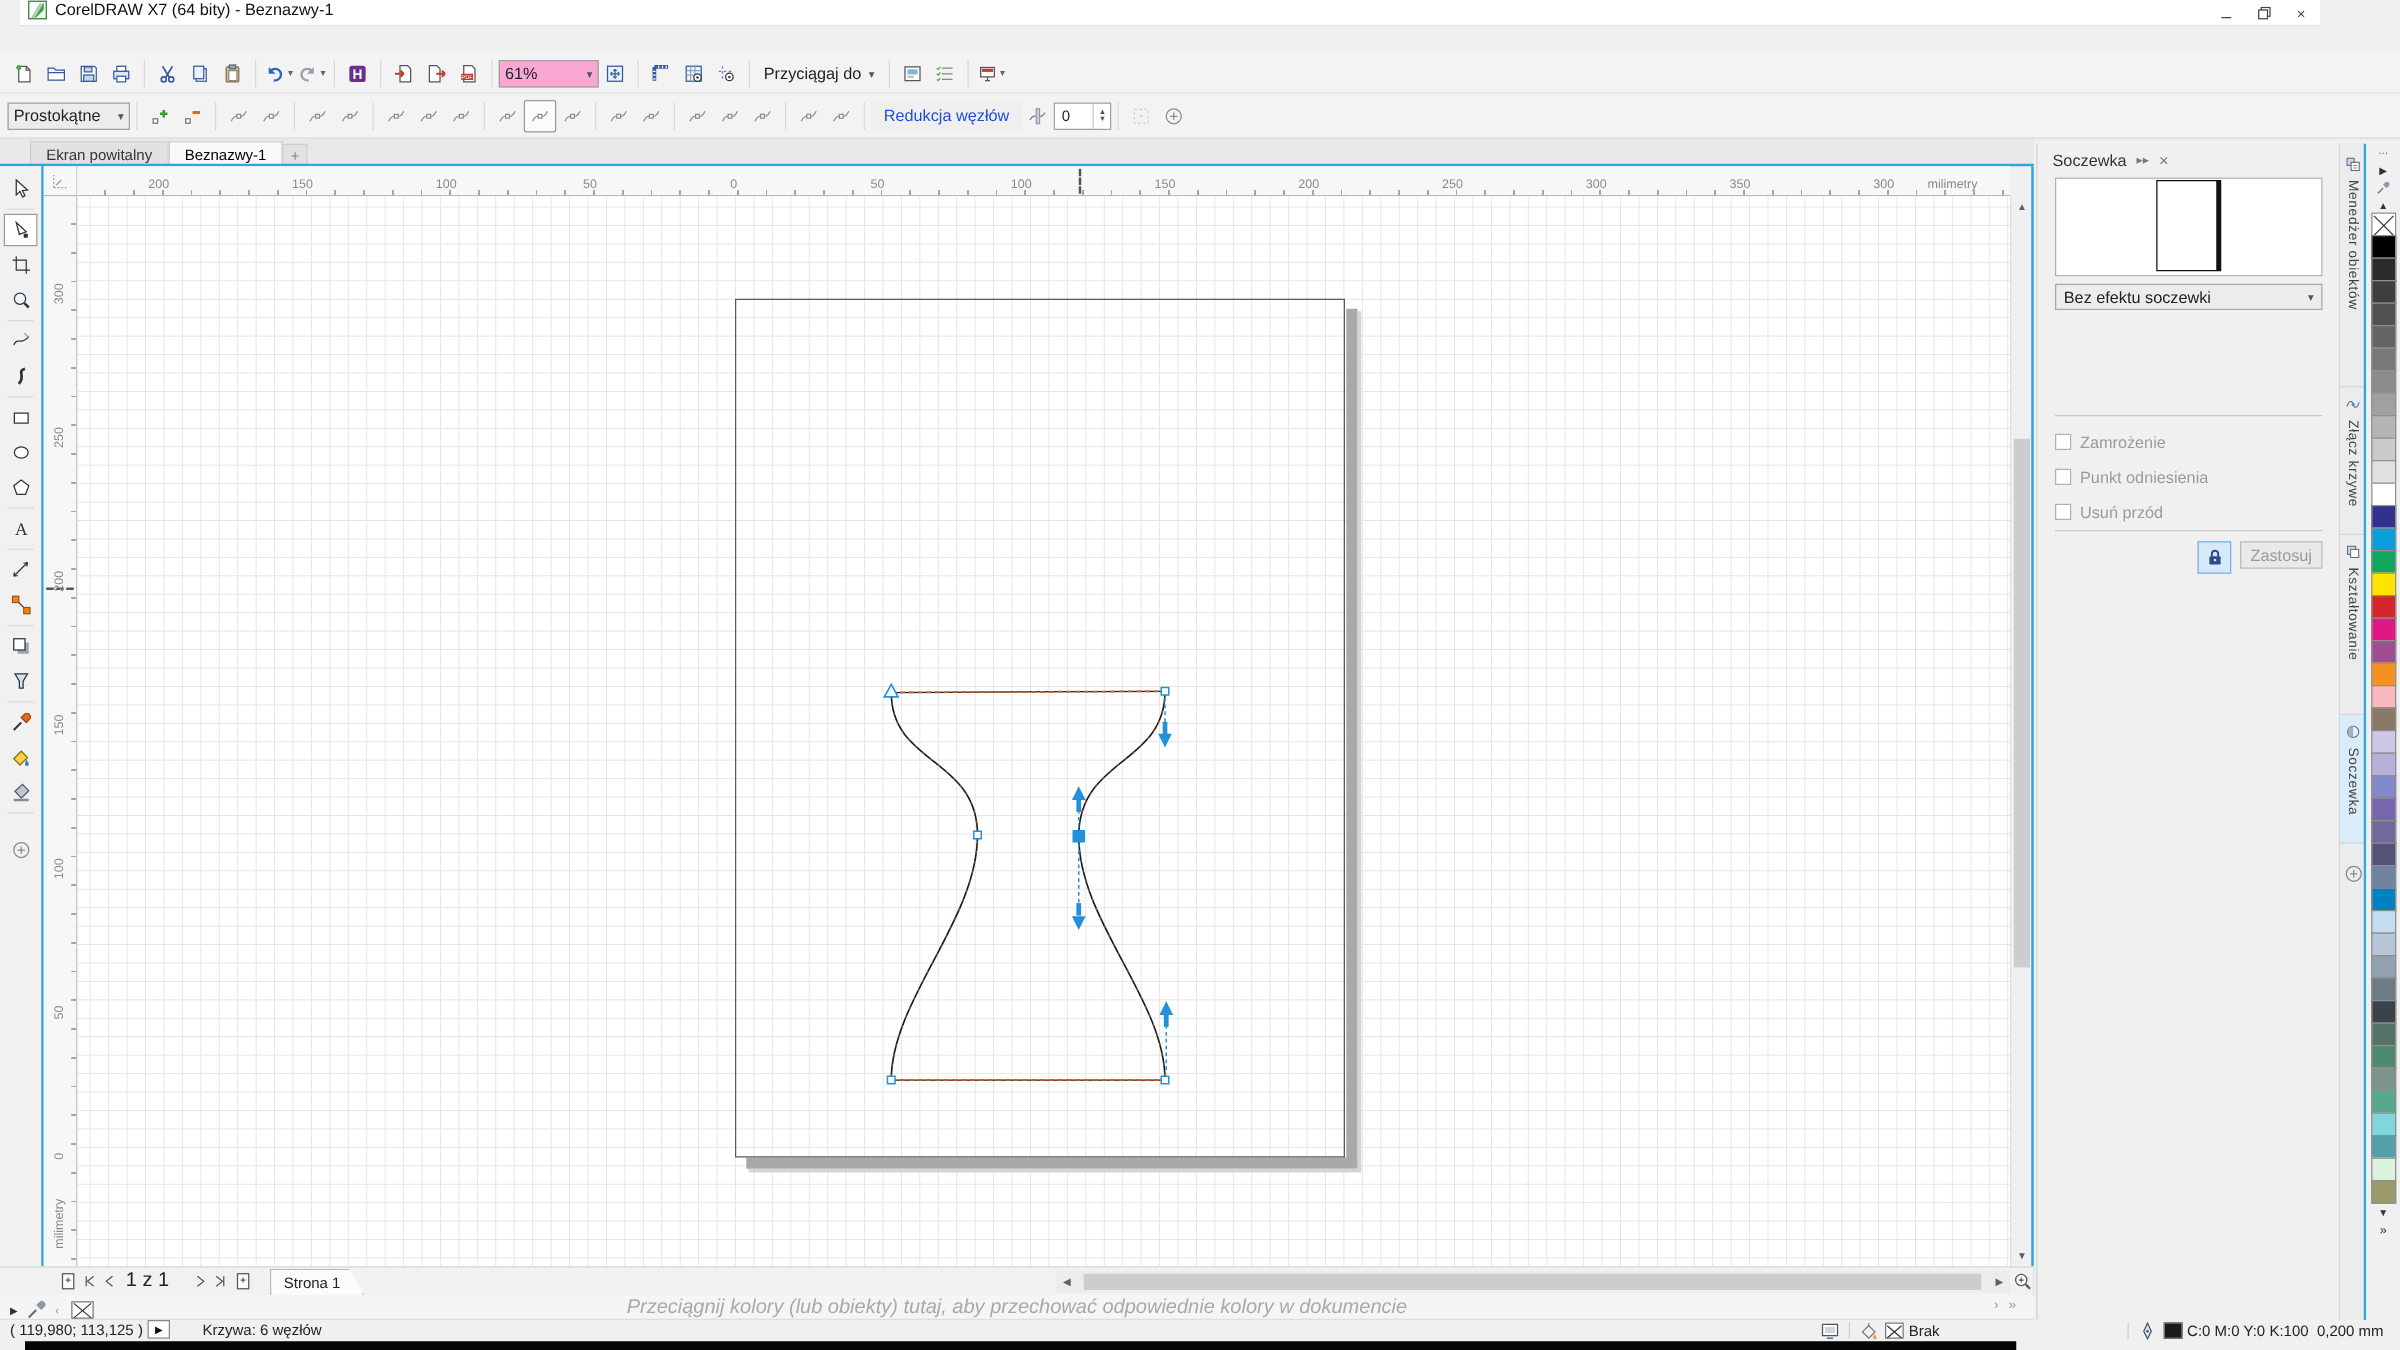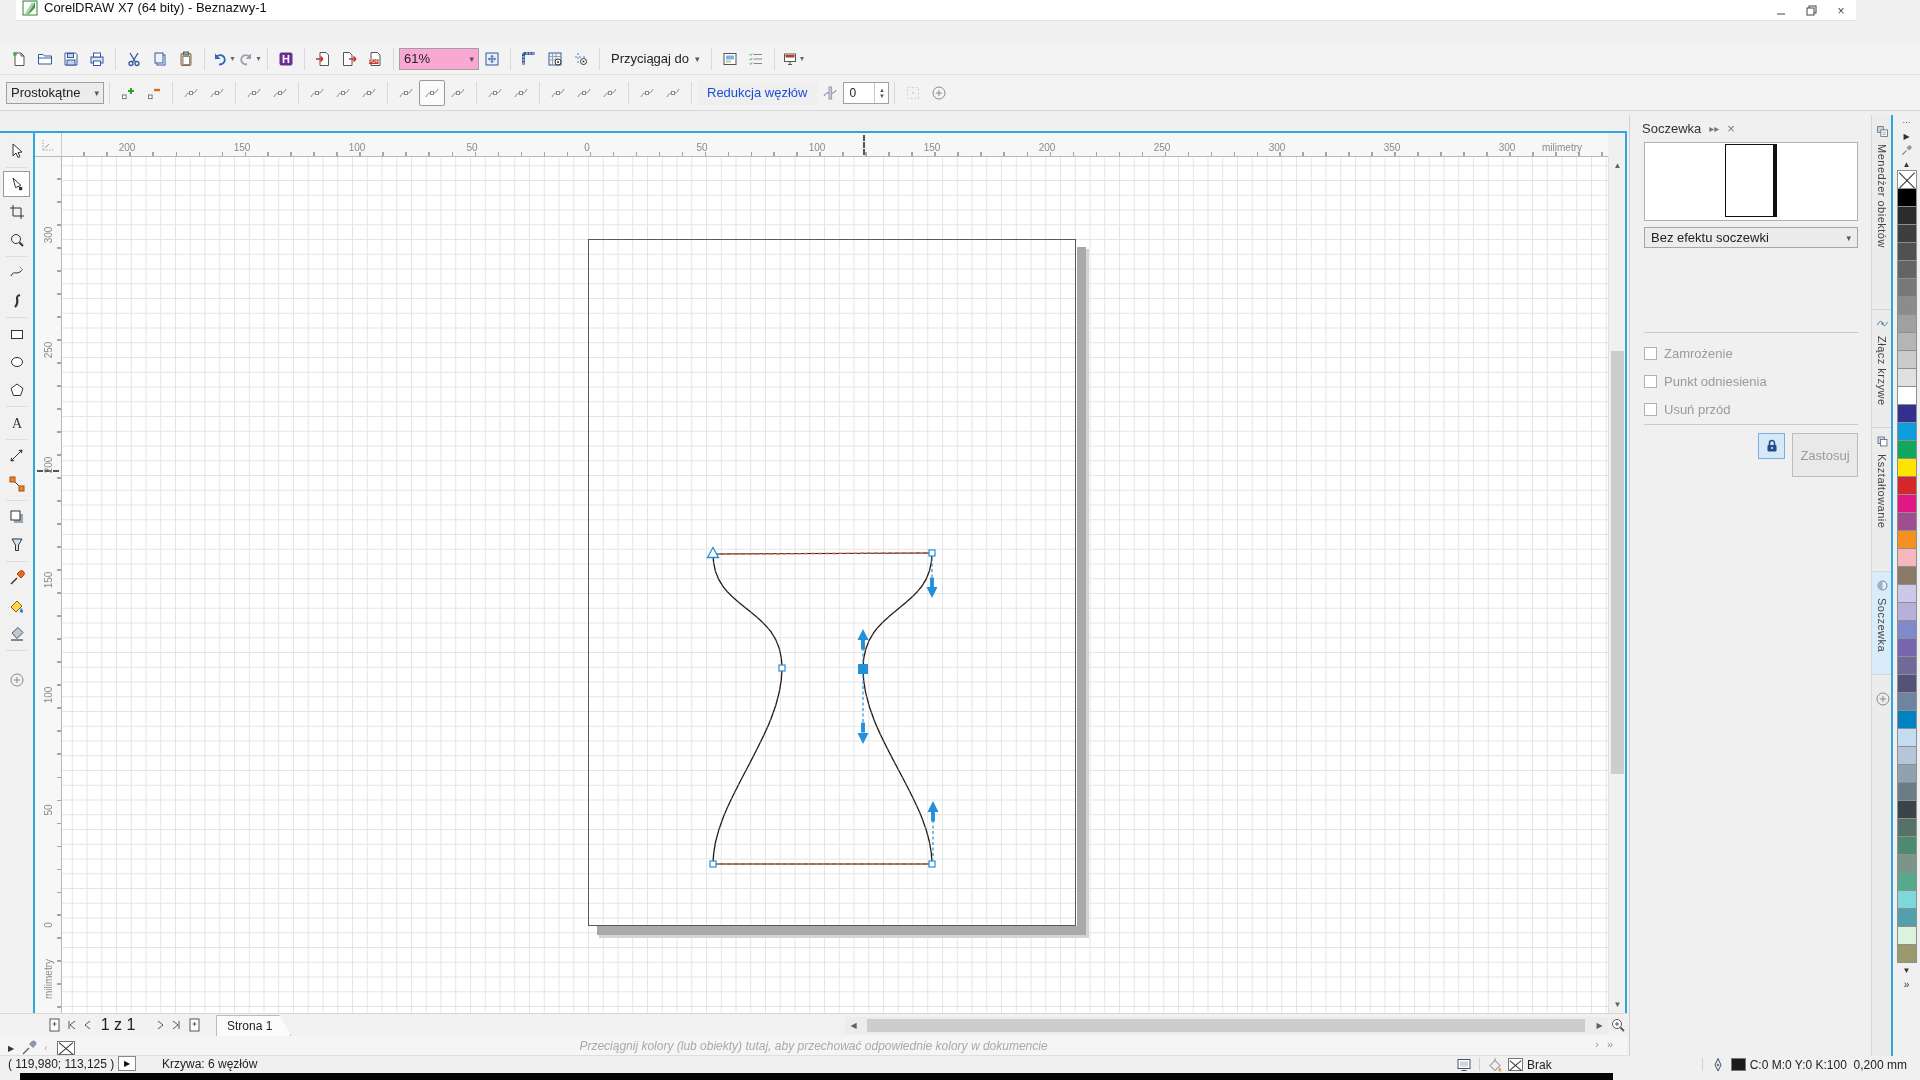--- a/index.html
+++ b/index.html
@@ -73,21 +73,21 @@
 #docker-header .hbtn:first-of-type{margin-left:auto}
 #lens-preview{position:absolute;left:14px;top:27px;width:214px;height:79px;background:#fff;border:1px solid #b0b0b0}
 #lens-thumb{position:absolute;left:80px;top:1px;width:52px;height:73px;border:1px solid #111;border-right:4px solid #111}
 #lens-combo{position:absolute;left:14px;top:112px;width:214px;height:21px;background:#ececec;border:1px solid #a6a6a6;display:flex;align-items:center;padding:0 6px;font-size:13px;color:#222}
 #lens-combo .chv{margin-left:auto;font-size:9px;color:#555}
 .dsep{position:absolute;left:14px;width:214px;height:1px;background:#c9c9c9}
 .checkrow{position:absolute;left:14px;height:20px;display:flex;align-items:center}
 .checkbox{width:13px;height:13px;background:#fff;border:1px solid #b1b1b1;margin-right:7px}
 .checklabel{font-size:13px;color:#9a9a9a}
 #lock-btn{position:absolute;left:128px;top:318px;width:27px;height:26px;background:#d6e9f9;border:1px solid #7aaede;display:flex;align-items:center;justify-content:center}
-#apply-btn{position:absolute;left:162px;top:318px;width:66px;height:44px;background:#e9e9e9;border:1px solid #bcbcbc;color:#9b9b9b;font-size:13px;display:flex;align-items:center;justify-content:center}
+#apply-btn{position:absolute;left:162px;top:318px;width:66px;height:22px;background:#e9e9e9;border:1px solid #bcbcbc;color:#9b9b9b;font-size:13px;display:flex;align-items:center;justify-content:center}
 #tabstrip{position:absolute;left:1871px;top:115px;width:20px;height:941px;background:#ececec;border-left:1px solid #d6d6d6}
 .vtab{position:absolute;left:0;width:20px;display:flex;flex-direction:column;align-items:center;padding-top:4px;background:#ececec;border-bottom:1px solid #d6d6d6;cursor:default}
 .vtab .lbl{writing-mode:vertical-rl;font-size:11px;color:#444;margin-top:4px;letter-spacing:.5px}
 .vtab.active{background:#d9ecfa}
 .vtab .ic svg{width:13px;height:13px}
 #strip-plus{position:absolute;left:2px;top:575px;width:16px;height:16px}
 
 #palette{position:absolute;left:1893px;top:115px;width:27px;height:941px;background:#f0f0f0}
 #palette .pctl{display:flex;align-items:center;justify-content:center;height:14px;color:#333;font-size:8px}
 .swatch{width:20px;height:19px;margin:-1px auto 0;border:1px solid #8f8f8f;position:relative}
@@ -98,21 +98,21 @@
 
 #pagenav{position:absolute;left:0;top:1013px;width:1627px;height:23px;background:#f1f1f1;border-top:1px solid #d8d8d8}
 #pagenav .nav{position:absolute;top:2px;height:18px;display:flex;align-items:center;justify-content:center}
 #page-indicator{position:absolute;left:88px;top:0;width:60px;height:22px;display:flex;align-items:center;justify-content:center;font-size:16px;color:#222}
 #page-tab{position:absolute;left:216px;top:1px;height:21px;padding:0 18px 0 10px;background:#fbfbfb;border:1px solid #bbb;border-bottom:none;font-size:12px;display:flex;align-items:center;clip-path:polygon(0 0,calc(100% - 12px) 0,100% 100%,0 100%)}
 #hscroll{position:absolute;left:845px;top:3px;width:763px;height:17px;background:#ececec}
 #hthumb{position:absolute;left:22px;top:2px;width:718px;height:13px;background:#cdcdcd}
 #hscroll .arr{position:absolute;top:0;width:17px;height:17px;display:flex;align-items:center;justify-content:center;font-size:8px;color:#606060}
 #nav-zoom{position:absolute;left:1610px;top:3px;width:16px;height:16px}
 #docpalrow{position:absolute;left:0;top:1036px;width:1627px;height:20px;background:#f5f5f5;border-bottom:1px solid #dedede}
-#docpal-hint{position:absolute;left:0;right:0;top:0;height:20px;display:flex;align-items:center;justify-content:center;font-size:12px;color:#a9a9a9;font-style:italic}
+#docpal-hint{position:absolute;left:0;right:0;top:0;height:20px;display:flex;align-items:center;justify-content:center;font-size:16px;color:#a9a9a9;font-style:italic}
 
 #statusbar{position:absolute;left:0;top:1056px;width:1920px;height:17px;background:#f0f0f0;font-size:12px;color:#222}
 #coords{position:absolute;left:8px;top:1px}
 #coord-play{position:absolute;left:118px;top:0;width:18px;height:15px;border:1px solid #888;background:#fff;display:flex;align-items:center;justify-content:center;font-size:8px;color:#111}
 #objinfo{position:absolute;left:162px;top:1px}
 #status-right{position:absolute;left:1455px;top:0;width:465px;height:17px;display:flex;align-items:center}
 .minidiv{width:1px;height:13px;background:#d0d0d0;margin:0 6px}
 .cswatch{width:15px;height:13px;border:1px solid #777;margin:0 4px;position:relative;background:#fff}
 .cswatch.x::before,.cswatch.x::after{content:"";position:absolute;left:-1px;right:-1px;top:50%;height:1px;background:#333}
 .cswatch.x::before{transform:rotate(40deg)}
@@ -541,20 +541,25 @@
       <button class="tbtn">
         <span class="ic">
           <svg viewBox="0 0 16 16">
             <circle cx="8" cy="8" r="6" fill="none" stroke="#8a8a8a"></circle>
             <path d="M8 5 V11 M5 8 H11" stroke="#8a8a8a"></path>
           </svg>
         </span>
       </button>
     </div>
 
+  <div id="tabbar">
+      <div class="doctab">Ekran powitalny</div>
+      <div class="doctab active">Beznazwy-1</div>
+      <div class="newtab">+</div>
+    </div>
   <div class="accent-h" style="left:0;top:131px;width:1627px;height:2px"></div>
 
   <div id="toolbox">
       <div class="tool">
         <span class="ic">
           <svg viewBox="0 0 16 16">
             <path d="M4 1 L4 13 L7 10 L9 14.5 L11 13.5 L9 9.5 L13 9 Z" fill="#fff" stroke="#333"></path>
           </svg>
         </span>
       </div>

